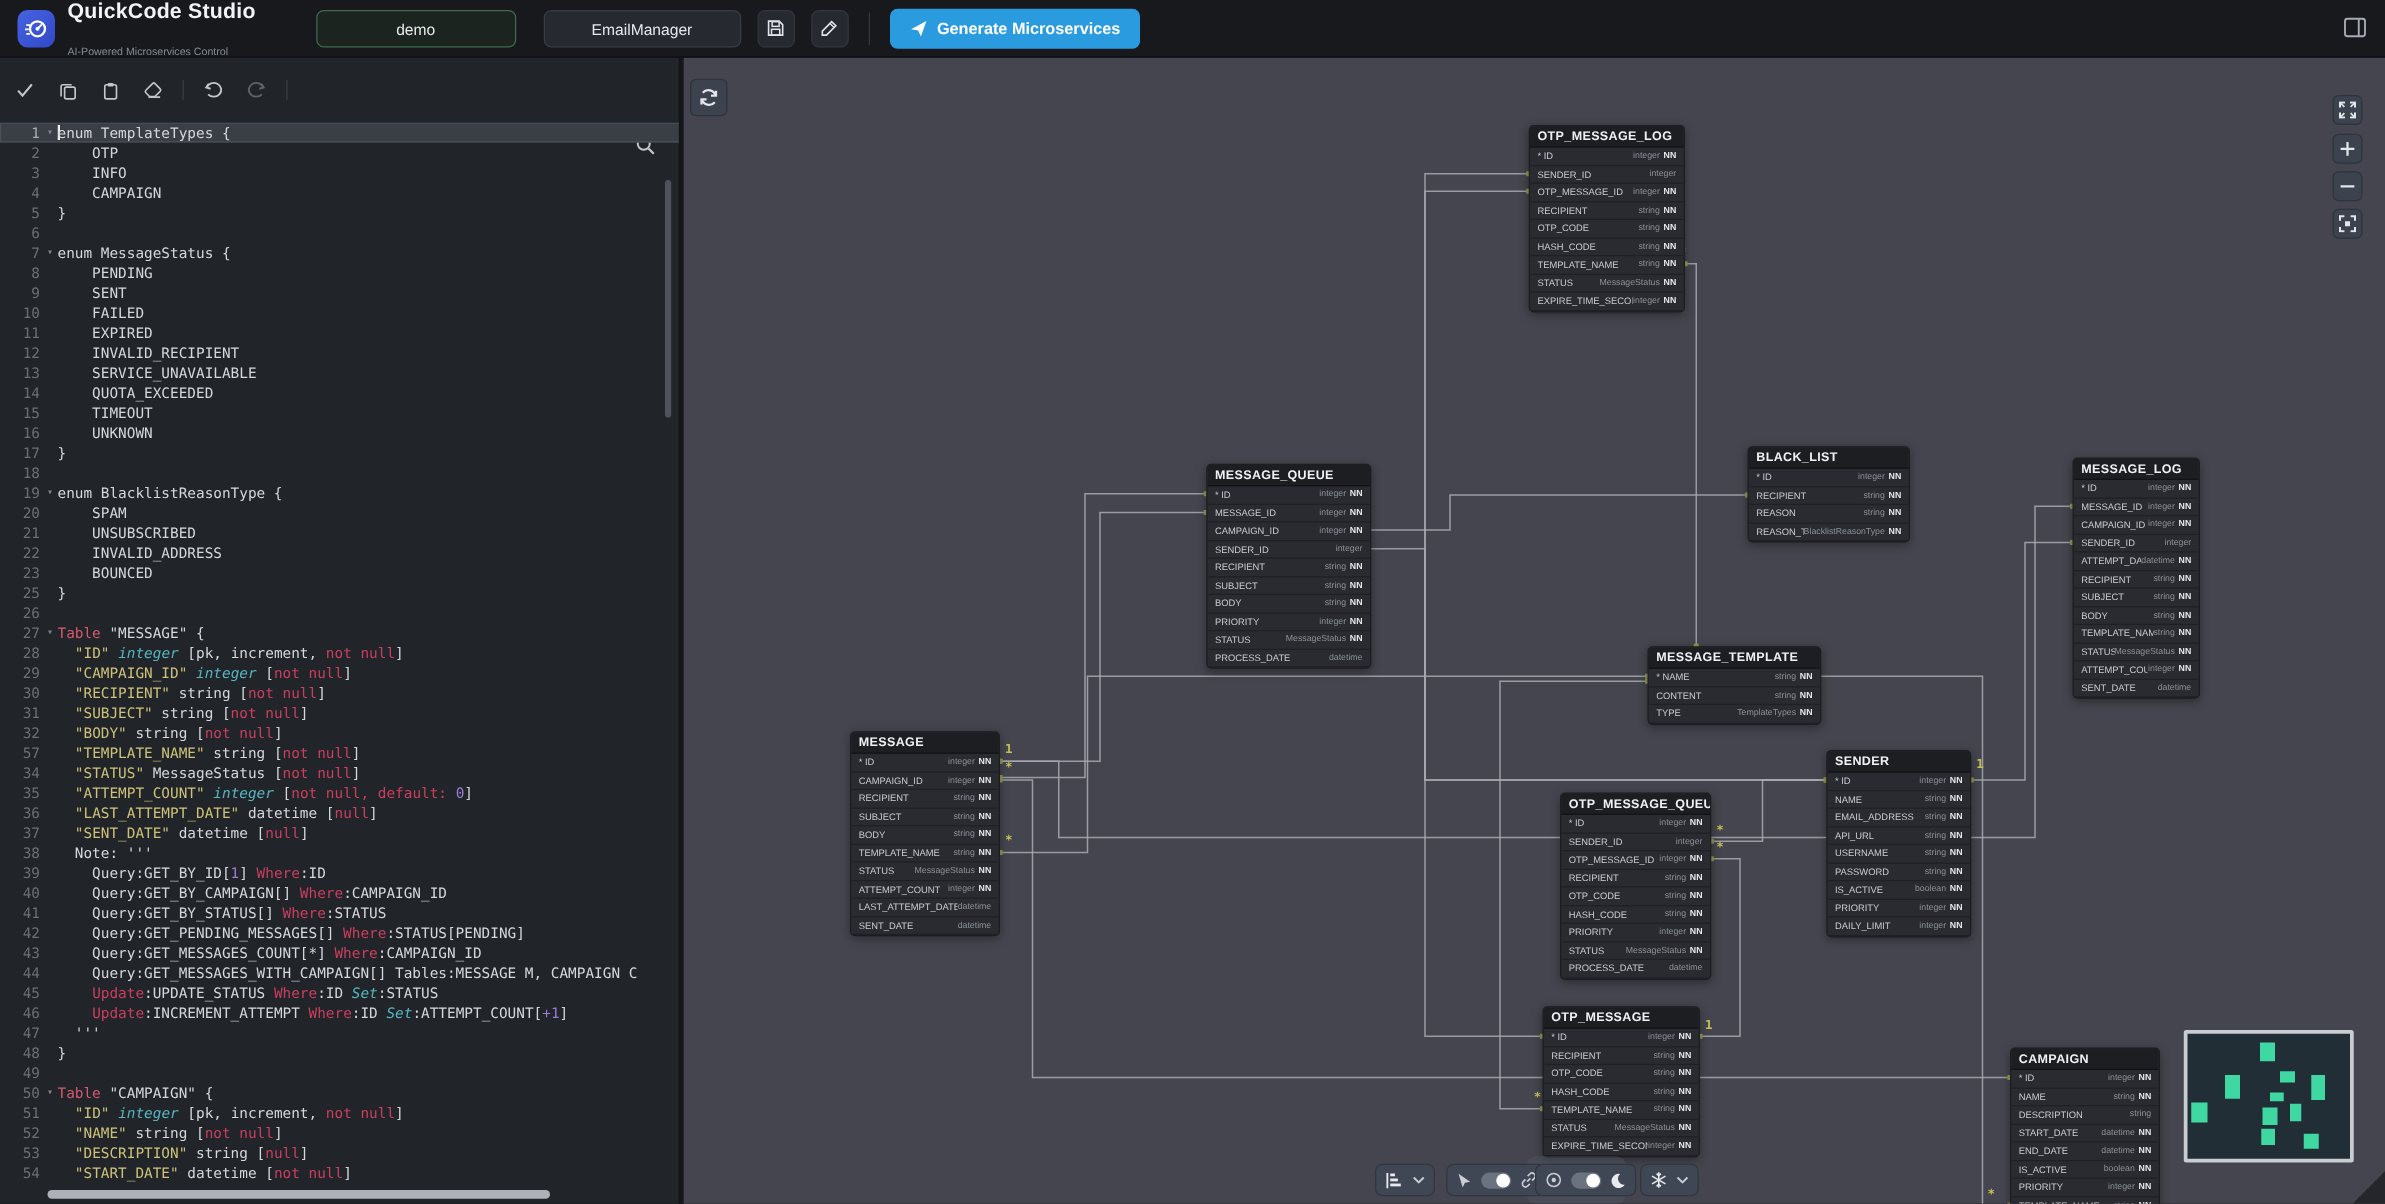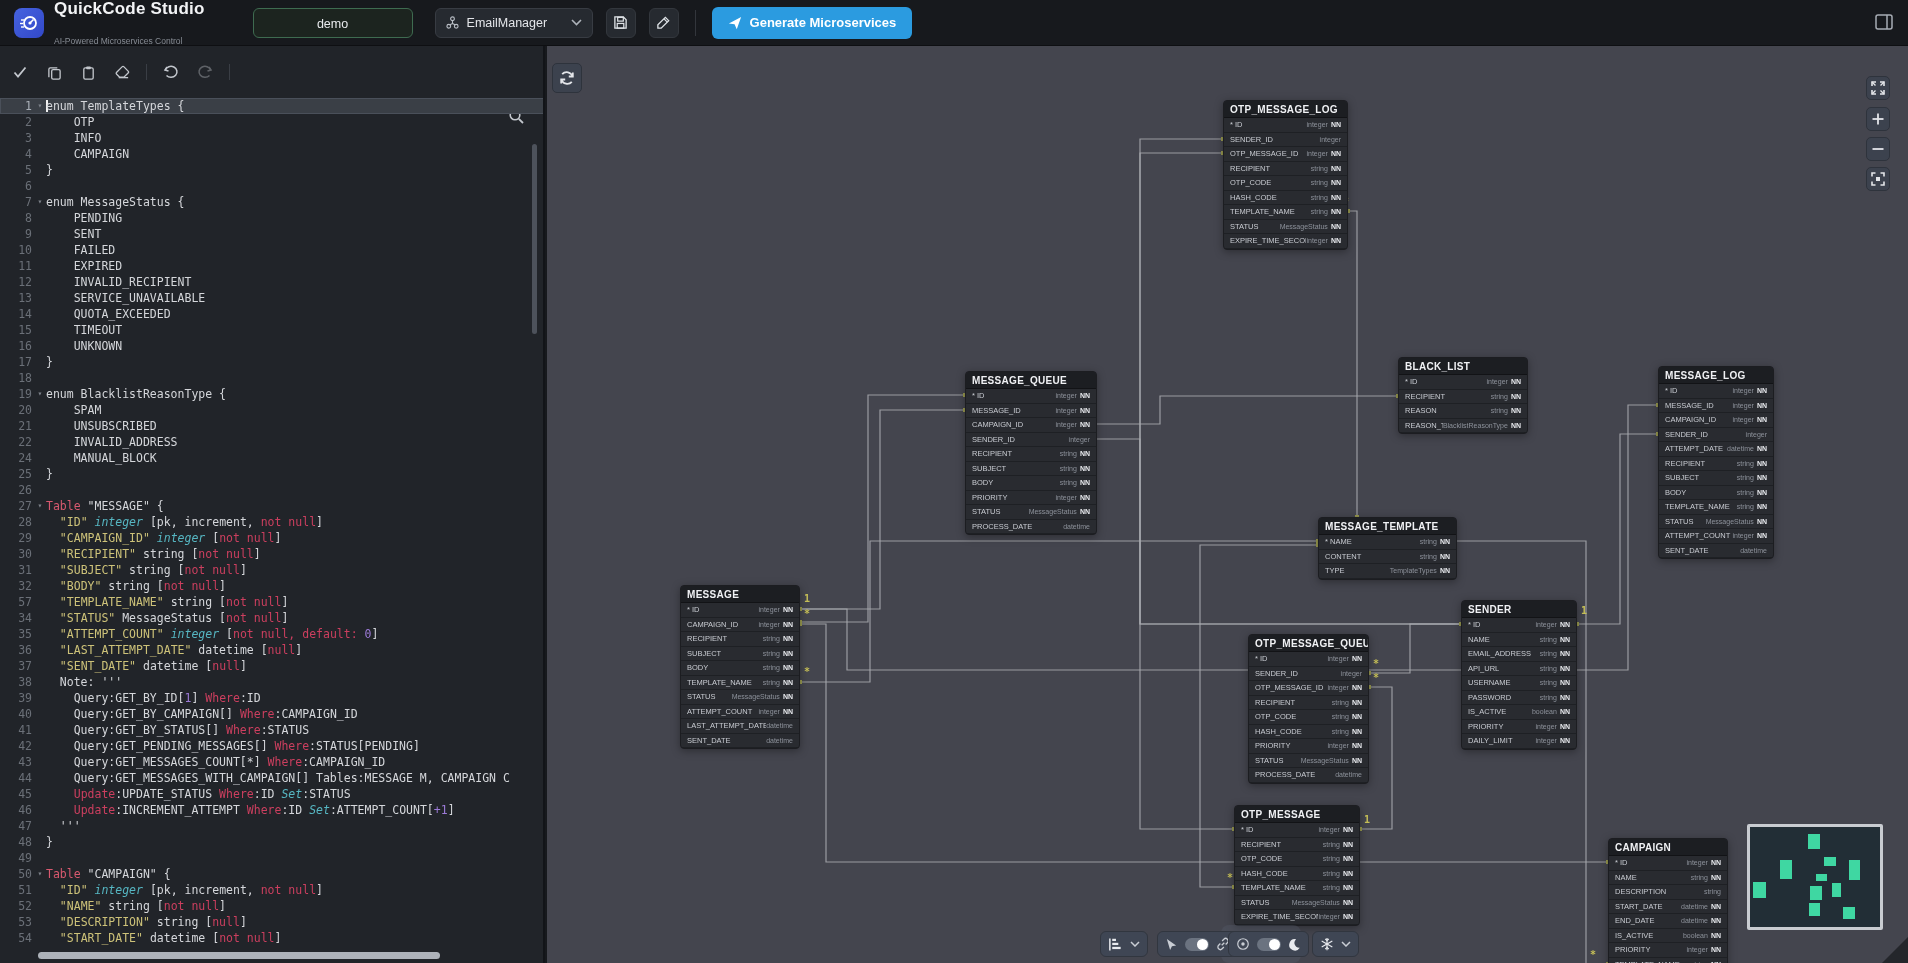--- a/index.html
+++ b/index.html
@@ -11,21 +11,21 @@
     display:flex; align-items:center; border-bottom:1px solid #0e0f12; z-index:50; }
   .logo { width:30px; height:30px; margin-left:14px; border-radius:8px;
     background:linear-gradient(135deg,#4663e0,#3248c8); display:flex; align-items:center; justify-content:center; }
   .titlebox { margin-left:10px; }
   .app-title { color:#f2f3f5; font-size:17px; font-weight:bold; letter-spacing:.2px; line-height:18px; }
   .app-sub { color:#878c94; font-size:8.5px; margin-top:18px; }
   .proj-input { margin-left:48px; width:160px; height:30px; border:1px solid #3e6b50; border-radius:6px;
     background:#1c241f; display:flex; align-items:center; padding:0 9px; gap:8px;flex-direction:column; }
   .proj-input .val { color:#e8eaed; font-size:12.5px; flex:1; }
   .mod-select { margin-left:22px; width:158px; height:30px; border:1px solid #383c43; border-radius:6px;
-    background:#262a30; display:flex; align-items:center; padding:0 10px; gap:8px; }
+    background:#262a30; display:flex; align-items:center; padding:0 10px; gap:8px;flex-direction:column; }
   .mod-select .val { color:#e4e6ea; font-size:12.5px; flex:1; }
   .icon-btn { width:30px; height:30px; border-radius:6px; background:#262a30; border:1px solid #33373d;
     display:flex; align-items:center; justify-content:center; margin-left:13px; cursor:pointer; }
   .hdr-divider { width:1px; height:26px; background:#33363c; margin-left:16px; }
   .gen-btn { margin-left:16px; height:32px; border:none; border-radius:6px; background:#2b9be0;
     color:#fff; font-size:13px; font-weight:bold; display:flex; align-items:center; gap:8px;
     padding:0 16px; cursor:pointer; font-family:"Liberation Sans",sans-serif; }
   .panel-toggle { position:absolute; right:14px; top:12px; cursor:pointer; }
 
   
@@ -215,21 +215,21 @@
       <div class="code-line"><span class="gutter">13</span><span class="fold"></span><span class="ltext"><span class="tk-p">    SERVICE_UNAVAILABLE</span></span></div>
       <div class="code-line"><span class="gutter">14</span><span class="fold"></span><span class="ltext"><span class="tk-p">    QUOTA_EXCEEDED</span></span></div>
       <div class="code-line"><span class="gutter">15</span><span class="fold"></span><span class="ltext"><span class="tk-p">    TIMEOUT</span></span></div>
       <div class="code-line"><span class="gutter">16</span><span class="fold"></span><span class="ltext"><span class="tk-p">    UNKNOWN</span></span></div>
       <div class="code-line"><span class="gutter">17</span><span class="fold"></span><span class="ltext"><span class="tk-p">}</span></span></div>
       <div class="code-line"><span class="gutter">18</span><span class="fold"></span><span class="ltext"></span></div>
       <div class="code-line"><span class="gutter">19</span><span class="fold">▾</span><span class="ltext"><span class="tk-p">enum BlacklistReasonType {</span></span></div>
       <div class="code-line"><span class="gutter">20</span><span class="fold"></span><span class="ltext"><span class="tk-p">    SPAM</span></span></div>
       <div class="code-line"><span class="gutter">21</span><span class="fold"></span><span class="ltext"><span class="tk-p">    UNSUBSCRIBED</span></span></div>
       <div class="code-line"><span class="gutter">22</span><span class="fold"></span><span class="ltext"><span class="tk-p">    INVALID_ADDRESS</span></span></div>
-      <div class="code-line"><span class="gutter">24</span><span class="fold"></span><span class="ltext"><span class="tk-p">    MANUAL_BLOCK</span></span></div>
+      <div class="code-line"><span class="gutter">23</span><span class="fold"></span><span class="ltext"><span class="tk-p">    BOUNCED</span></span></div>
       <div class="code-line"><span class="gutter">25</span><span class="fold"></span><span class="ltext"><span class="tk-p">}</span></span></div>
       <div class="code-line"><span class="gutter">26</span><span class="fold"></span><span class="ltext"></span></div>
       <div class="code-line"><span class="gutter">27</span><span class="fold">▾</span><span class="ltext"><span class="tk-kw">Table</span><span class="tk-p"> "MESSAGE" {</span></span></div>
       <div class="code-line"><span class="gutter">28</span><span class="fold"></span><span class="ltext"><span class="tk-p">  </span><span class="tk-fld">"ID"</span><span class="tk-p"> </span><span class="tk-typ">integer</span><span class="tk-p"> [pk, increment, </span><span class="tk-red">not null</span><span class="tk-p">]</span></span></div>
       <div class="code-line"><span class="gutter">29</span><span class="fold"></span><span class="ltext"><span class="tk-p">  </span><span class="tk-fld">"CAMPAIGN_ID"</span><span class="tk-p"> </span><span class="tk-typ">integer</span><span class="tk-p"> [</span><span class="tk-red">not null</span><span class="tk-p">]</span></span></div>
       <div class="code-line"><span class="gutter">30</span><span class="fold"></span><span class="ltext"><span class="tk-p">  </span><span class="tk-fld">"RECIPIENT"</span><span class="tk-p"> string [</span><span class="tk-red">not null</span><span class="tk-p">]</span></span></div>
       <div class="code-line"><span class="gutter">31</span><span class="fold"></span><span class="ltext"><span class="tk-p">  </span><span class="tk-fld">"SUBJECT"</span><span class="tk-p"> string [</span><span class="tk-red">not null</span><span class="tk-p">]</span></span></div>
       <div class="code-line"><span class="gutter">32</span><span class="fold"></span><span class="ltext"><span class="tk-p">  </span><span class="tk-fld">"BODY"</span><span class="tk-p"> string [</span><span class="tk-red">not null</span><span class="tk-p">]</span></span></div>
       <div class="code-line"><span class="gutter">57</span><span class="fold"></span><span class="ltext"><span class="tk-p">  </span><span class="tk-fld">"TEMPLATE_NAME"</span><span class="tk-p"> string [</span><span class="tk-red">not null</span><span class="tk-p">]</span></span></div>
       <div class="code-line"><span class="gutter">34</span><span class="fold"></span><span class="ltext"><span class="tk-p">  </span><span class="tk-fld">"STATUS"</span><span class="tk-p"> MessageStatus [</span><span class="tk-red">not null</span><span class="tk-p">]</span></span></div>
@@ -443,21 +443,21 @@
           <span class="fname">REASON</span>
           <span class="ftype">string</span>
           <span class="nn">NN</span>
         </div>
         <div class="drow">
           <span class="fname">REASON_TYPE</span>
           <span class="ftype">BlacklistReasonType</span>
           <span class="nn">NN</span>
         </div>
       </div>
-      <div class="dtable" style="left: 1111px; top: 320px; width: 116px;">
+      <div class="dtable" style="left: 1111px; top: 320px; width: 102px;">
         <div class="thead">MESSAGE_LOG</div>
         <div class="drow">
           <span class="fname">* ID</span>
           <span class="ftype">integer</span>
           <span class="nn">NN</span>
         </div>
         <div class="drow">
           <span class="fname">MESSAGE_ID</span>
           <span class="ftype">integer</span>
           <span class="nn">NN</span>

